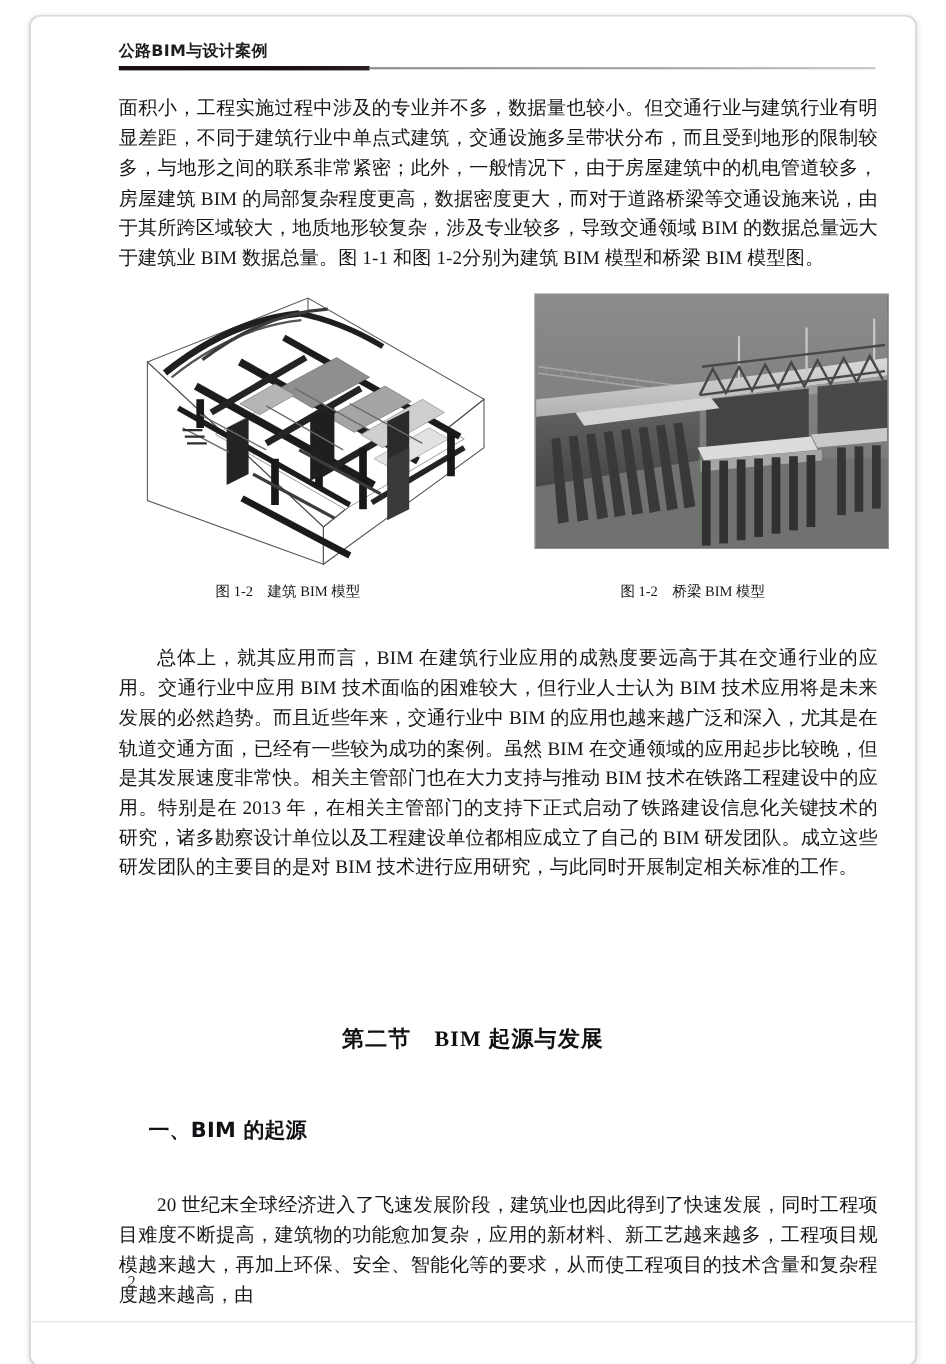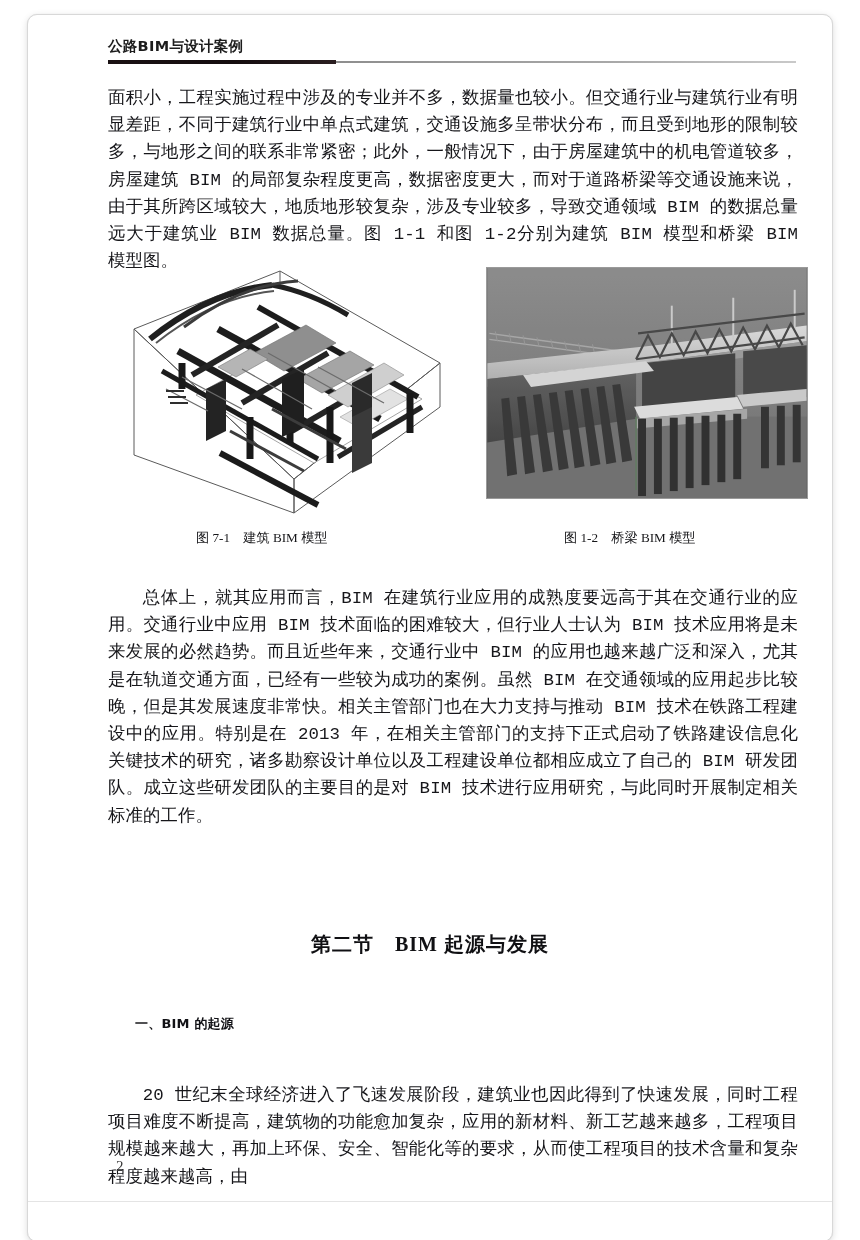--- a/index.html
+++ b/index.html
@@ -80,21 +80,21 @@
   }
 
   p.para {
     margin: 0;
     font-size: 17.4px;
     line-height: 27.2px;
     color: #16161a;
     text-align: justify;
     text-justify: inter-ideograph;
     letter-spacing: 0.1px;
-    font-family: Liberation Mono, monospace;
+    font-family: Liberation Serif, serif;
   }
   p.indent { text-indent: 2em; margin-top: 24px; }
 
   
   .figure-row {
     position: absolute;
     left: 80px;
     top: 252px;
     width: 700px;
     height: 290px;
@@ -139,21 +139,21 @@
     font-size: 20px;
     font-weight: 700;
     color: #101013;
     letter-spacing: 1px;
   }
   .subsection-head {
     position: absolute;
     left: 107px;
     top: 1000px;
     font-family: "DejaVu Sans", "Liberation Sans", sans-serif;
-    font-size: 13px;
+    font-size: 19px;
     font-weight: 700;
     color: #121216;
     letter-spacing: 0.2px;
   }
 
   .body-col-2 {
     position: absolute;
     left: 80px;
     top: 1043px;
     width: 690px;
@@ -379,21 +379,21 @@
 
           <line x1="150" y1="150" x2="150" y2="224" stroke="#4d6a4d" stroke-width="1.6"></line>
 
           <g opacity="0.12">
             <rect x="0" y="0" width="322" height="232" fill="#ffffff"></rect>
           </g>
         </svg>
       </div>
     </div>
 
-    <div class="fig-caption cap-a">图 7-1　建筑 BIM 模型</div>
+    <div class="fig-caption cap-a">图 1-2　建筑 BIM 模型</div>
     <div class="fig-caption cap-b">图 1-2　桥梁 BIM 模型</div>
   </div>
 
   <div class="body-col" style="top:546px;">
     <p class="para indent">总体上，就其应用而言，BIM 在建筑行业应用的成熟度要远高于其在交通行业的应用。交通行业中应用 BIM 技术面临的困难较大，但行业人士认为 BIM 技术应用将是未来发展的必然趋势。而且近些年来，交通行业中 BIM 的应用也越来越广泛和深入，尤其是在轨道交通方面，已经有一些较为成功的案例。虽然 BIM 在交通领域的应用起步比较晚，但是其发展速度非常快。相关主管部门也在大力支持与推动 BIM 技术在铁路工程建设中的应用。特别是在 2013 年，在相关主管部门的支持下正式启动了铁路建设信息化关键技术的研究，诸多勘察设计单位以及工程建设单位都相应成立了自己的 BIM 研发团队。成立这些研发团队的主要目的是对 BIM 技术进行应用研究，与此同时开展制定相关标准的工作。</p>
   </div>
 
   <div class="section-head">第二节　BIM 起源与发展</div>
   <div class="subsection-head">一、BIM 的起源</div>
 

